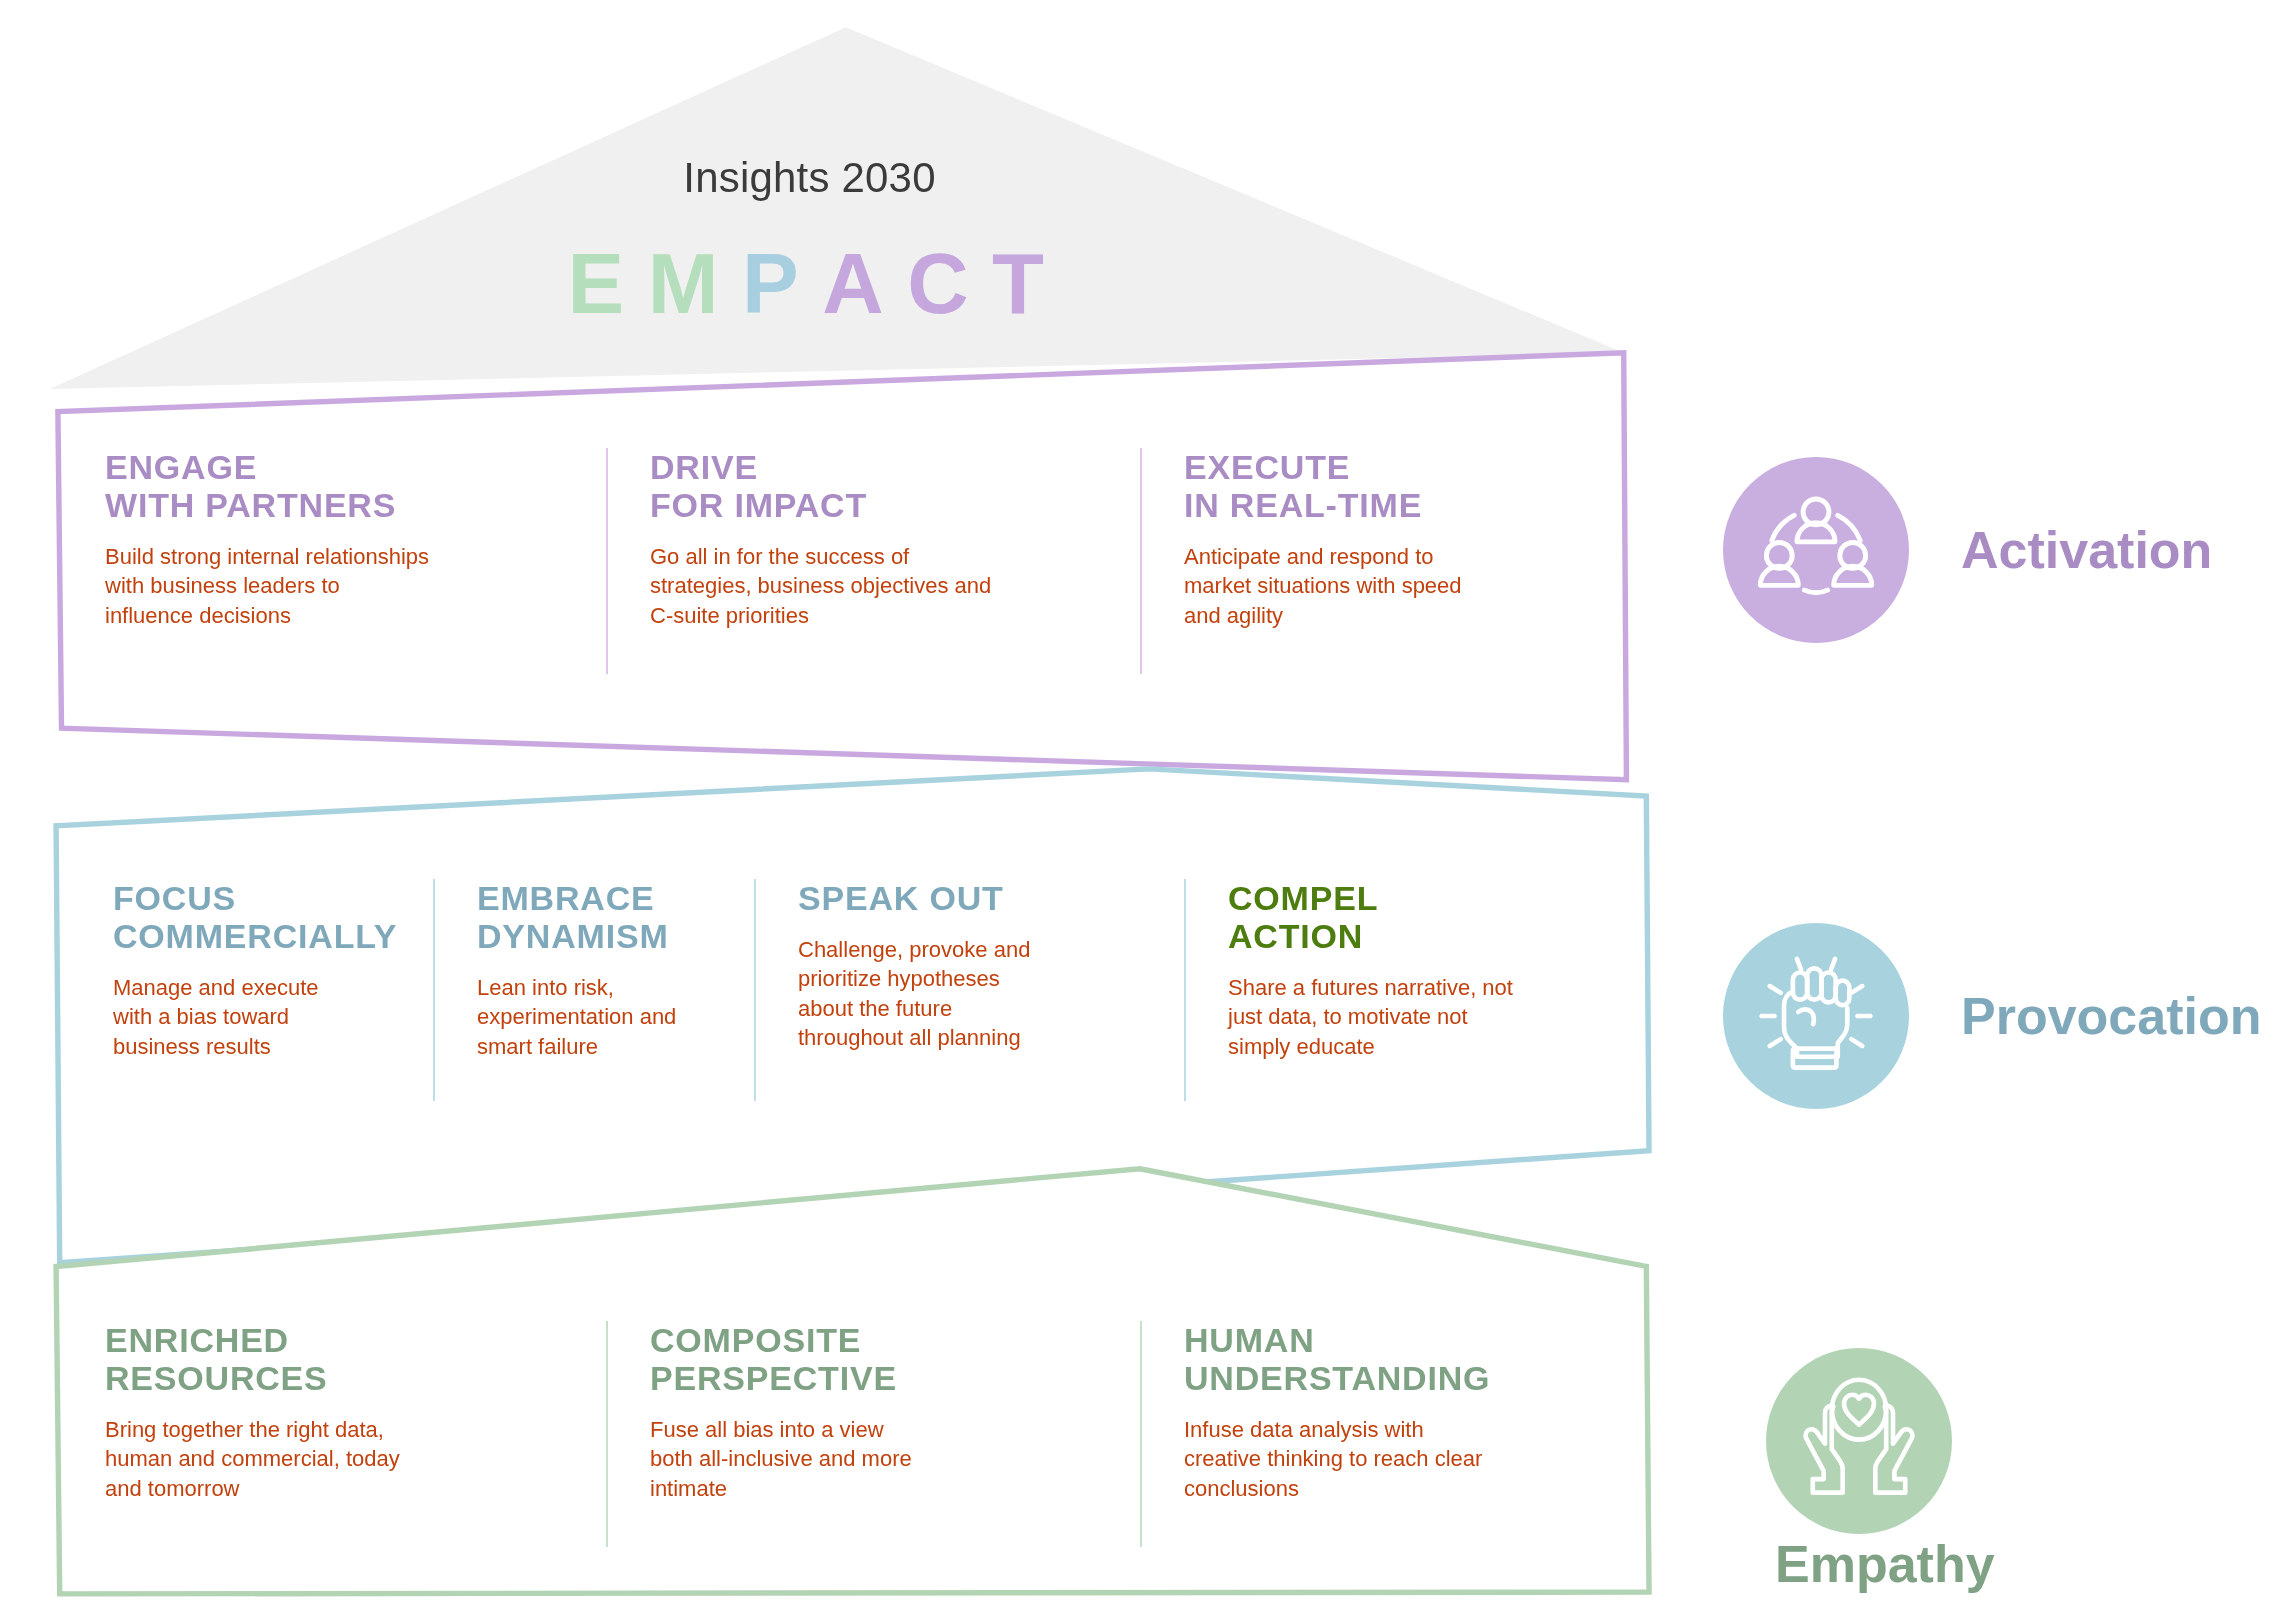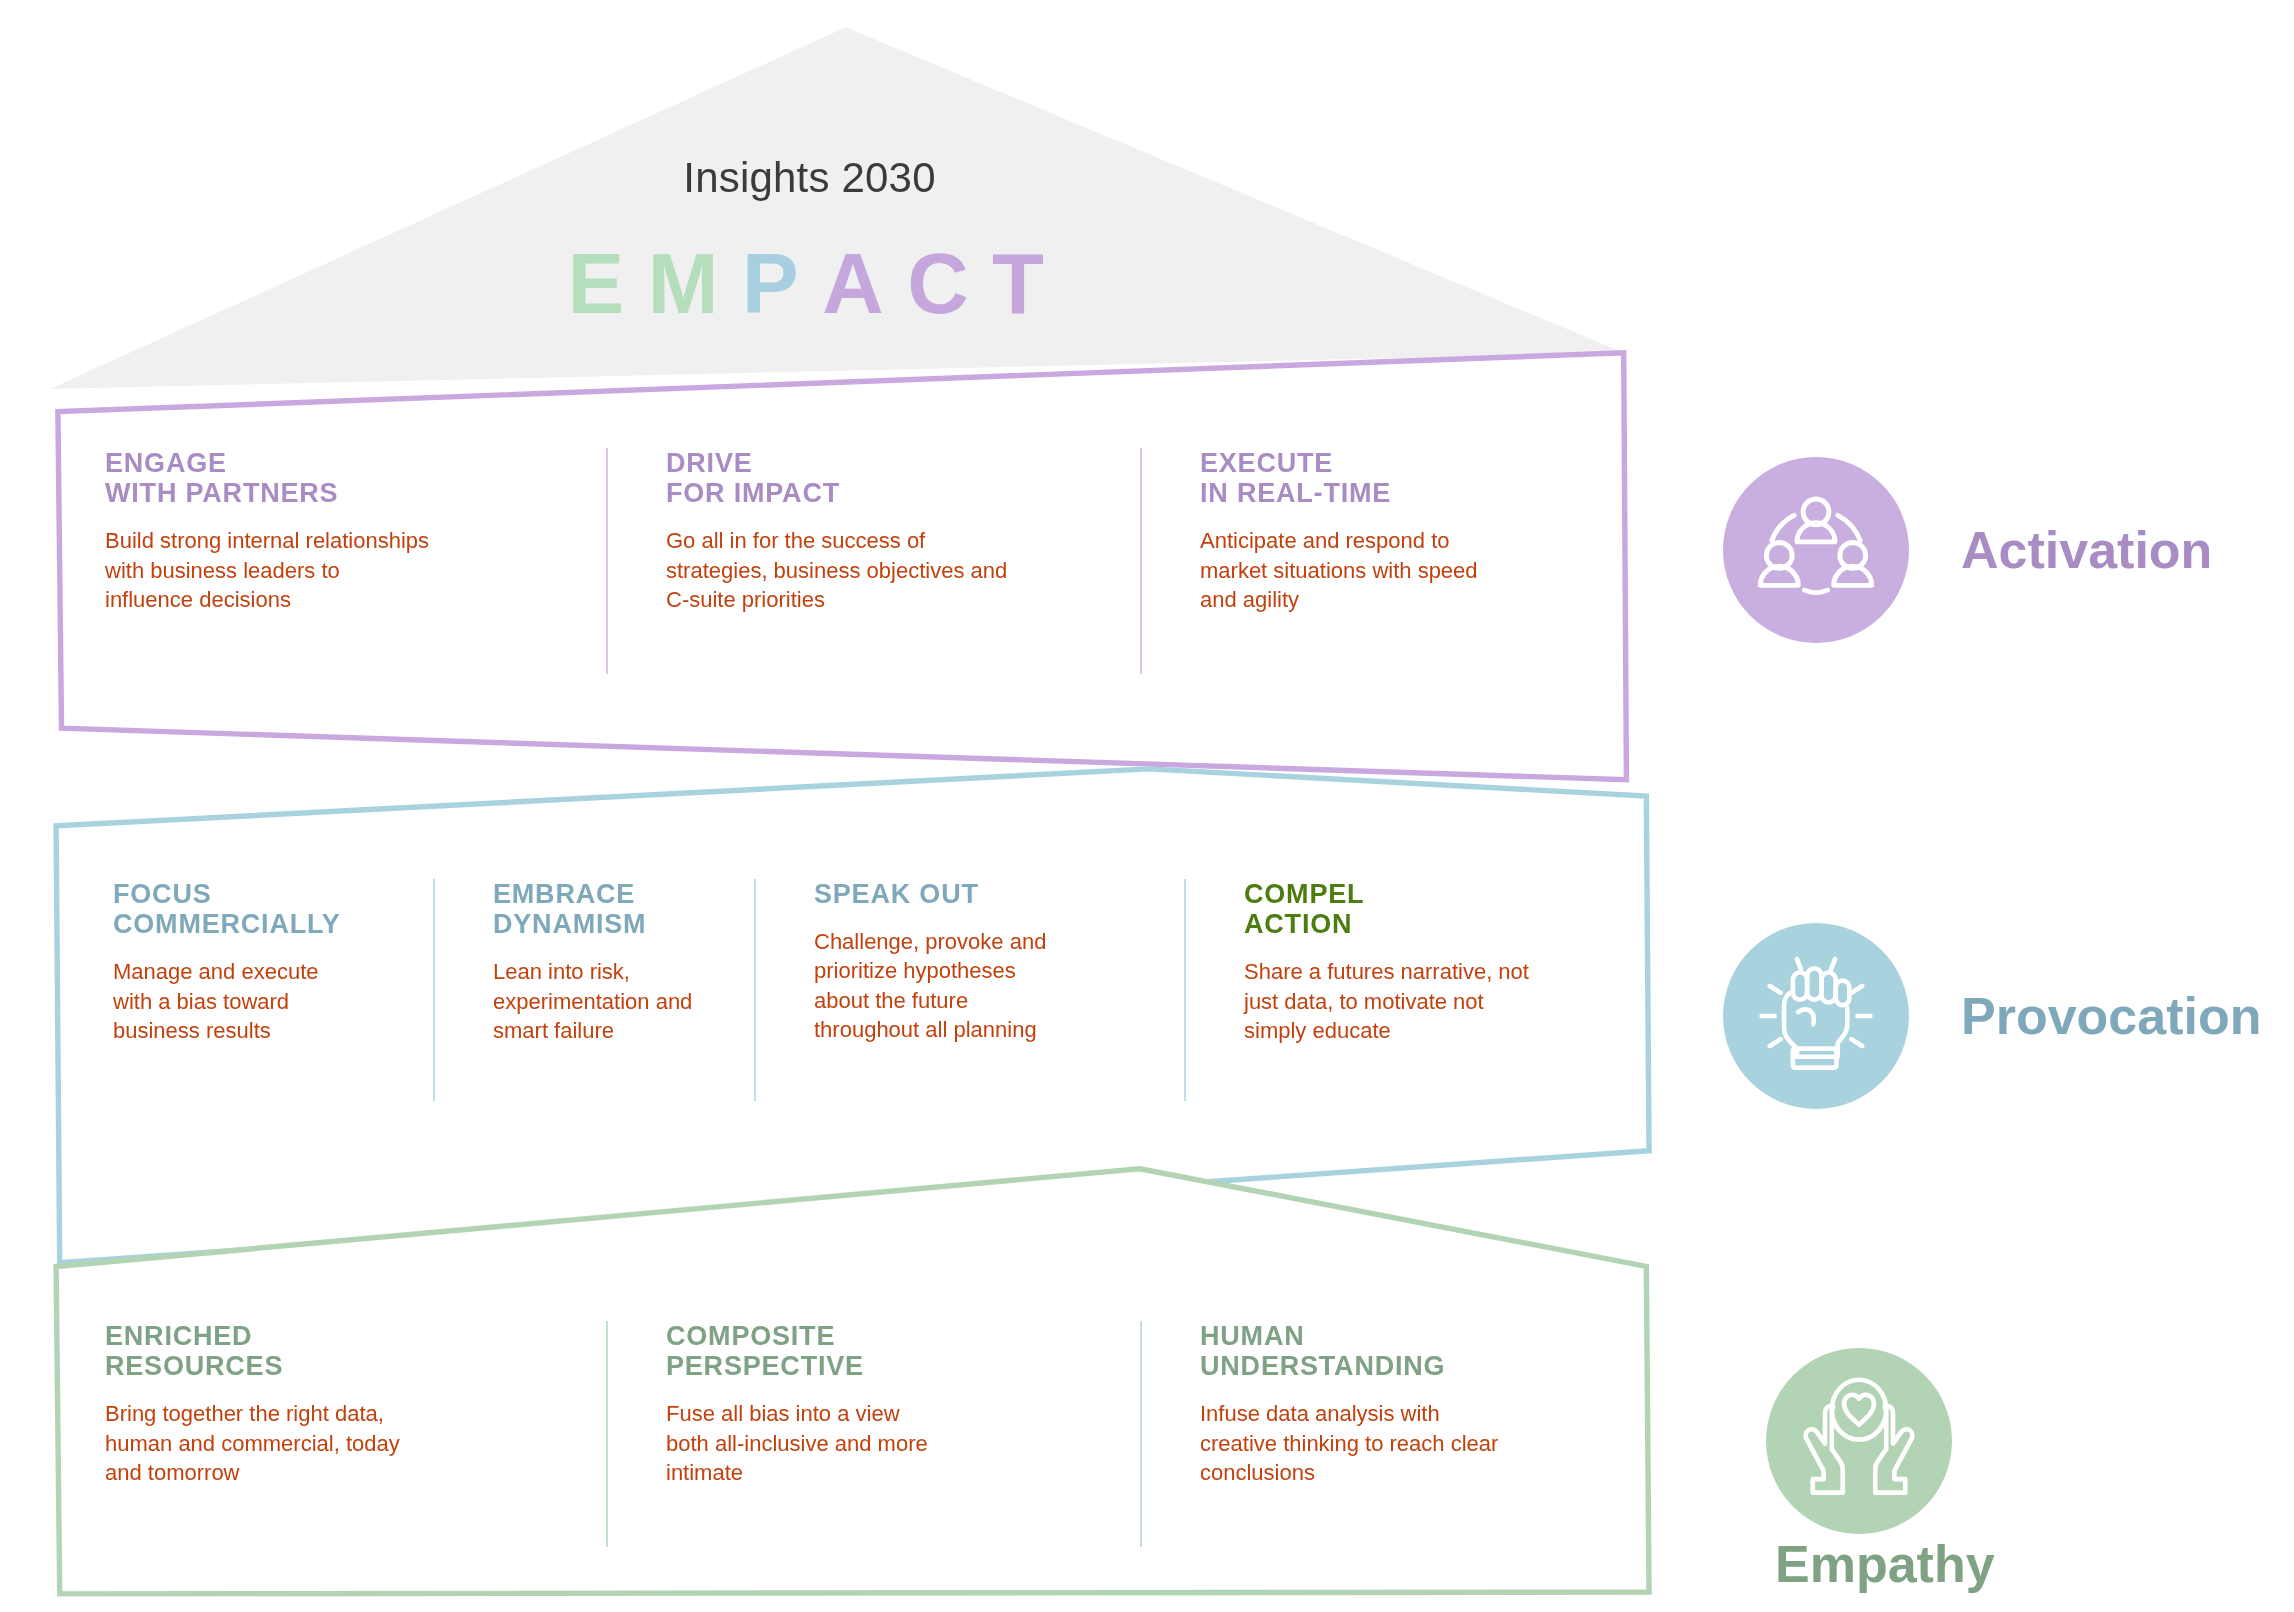--- a/index.html
+++ b/index.html
@@ -14,27 +14,27 @@
   .roof-title{
     position:absolute;left:0;top:154px;width:1619px;text-align:center;
     font-size:42px;color:#3b3b3b;letter-spacing:0.2px;
   }
   .roof-acronym{
     position:absolute;left:8px;top:235px;width:1619px;text-align:center;
     font-size:85px;font-weight:bold;letter-spacing:23.5px;
   }
   .roof-acronym span{display:inline-block;}
   .cols{position:absolute;display:flex;}
-  .col{position:relative;padding-left:60px;box-sizing:border-box;}
+  .col{position:relative;padding-left:44px;box-sizing:border-box;}
   .col.first{padding-left:42px;}
   .divider{
     position:absolute;left:0;top:0;width:1.8px;
   }
   .kicker{
-    font-size:27px;font-weight:bold;letter-spacing:0.8px;line-height:1.12;
+    font-size:34px;font-weight:bold;letter-spacing:0.8px;line-height:1.12;
     margin:0 0 18px 0;white-space:pre-line;
   }
   .body-txt{
     font-size:22px;color:#c2410c;line-height:1.33;margin:0;white-space:pre-line;
   }
 
   
   .legend-item{position:absolute;display:flex;align-items:center;}
   .legend-badge{
     width:186px;height:186px;border-radius:50%;

